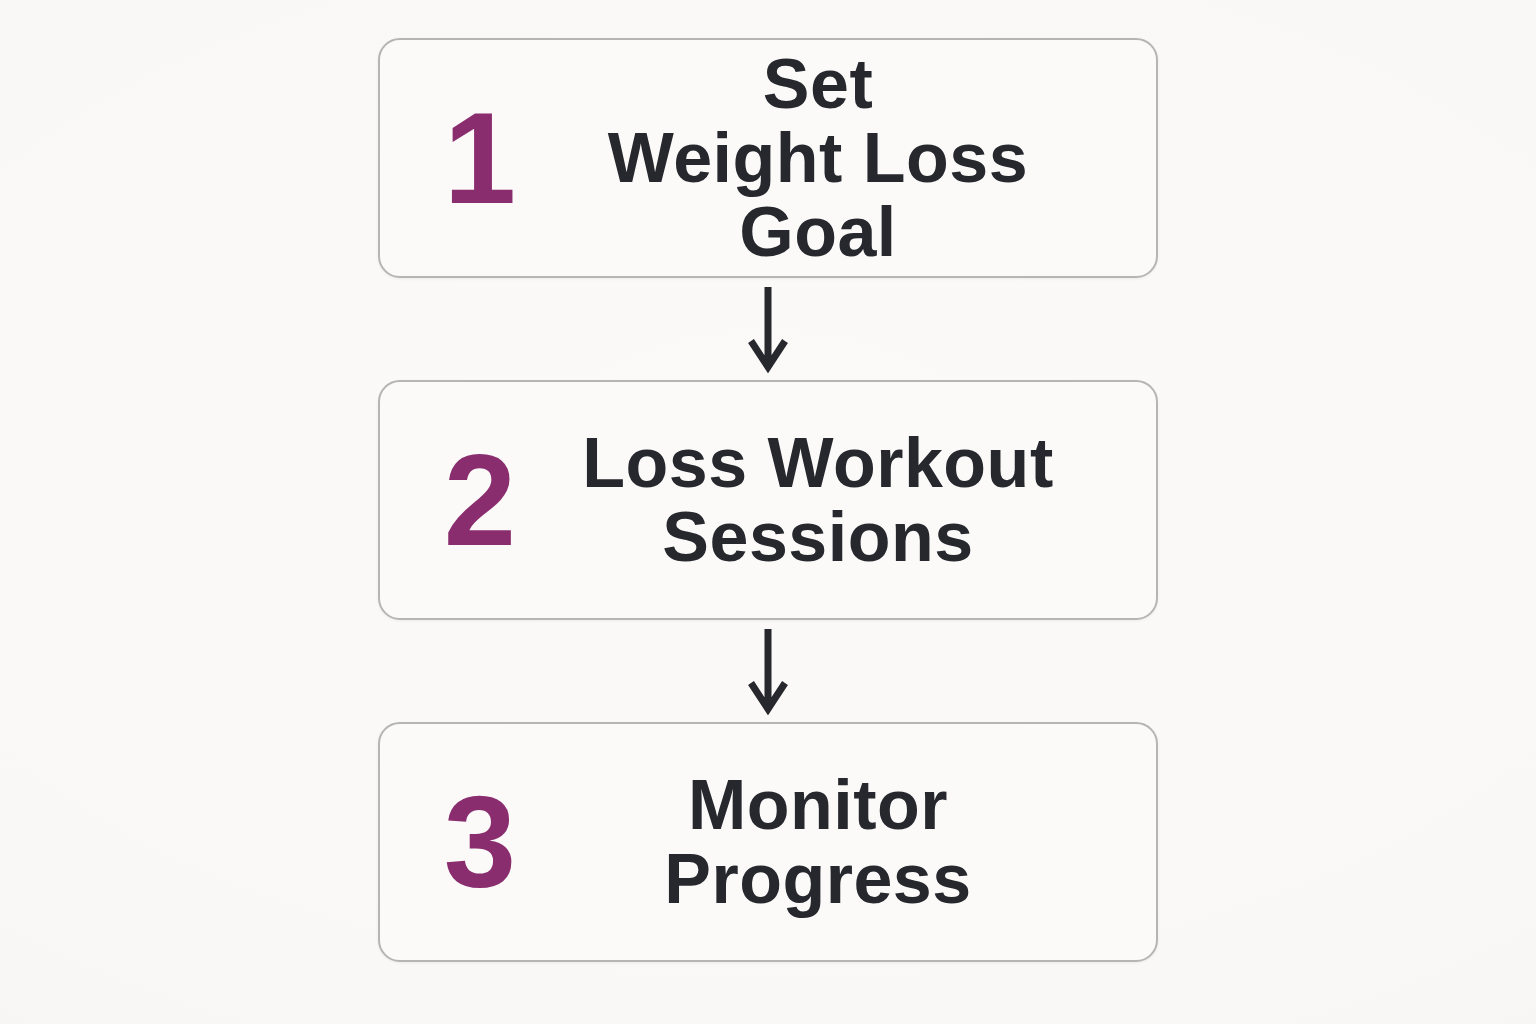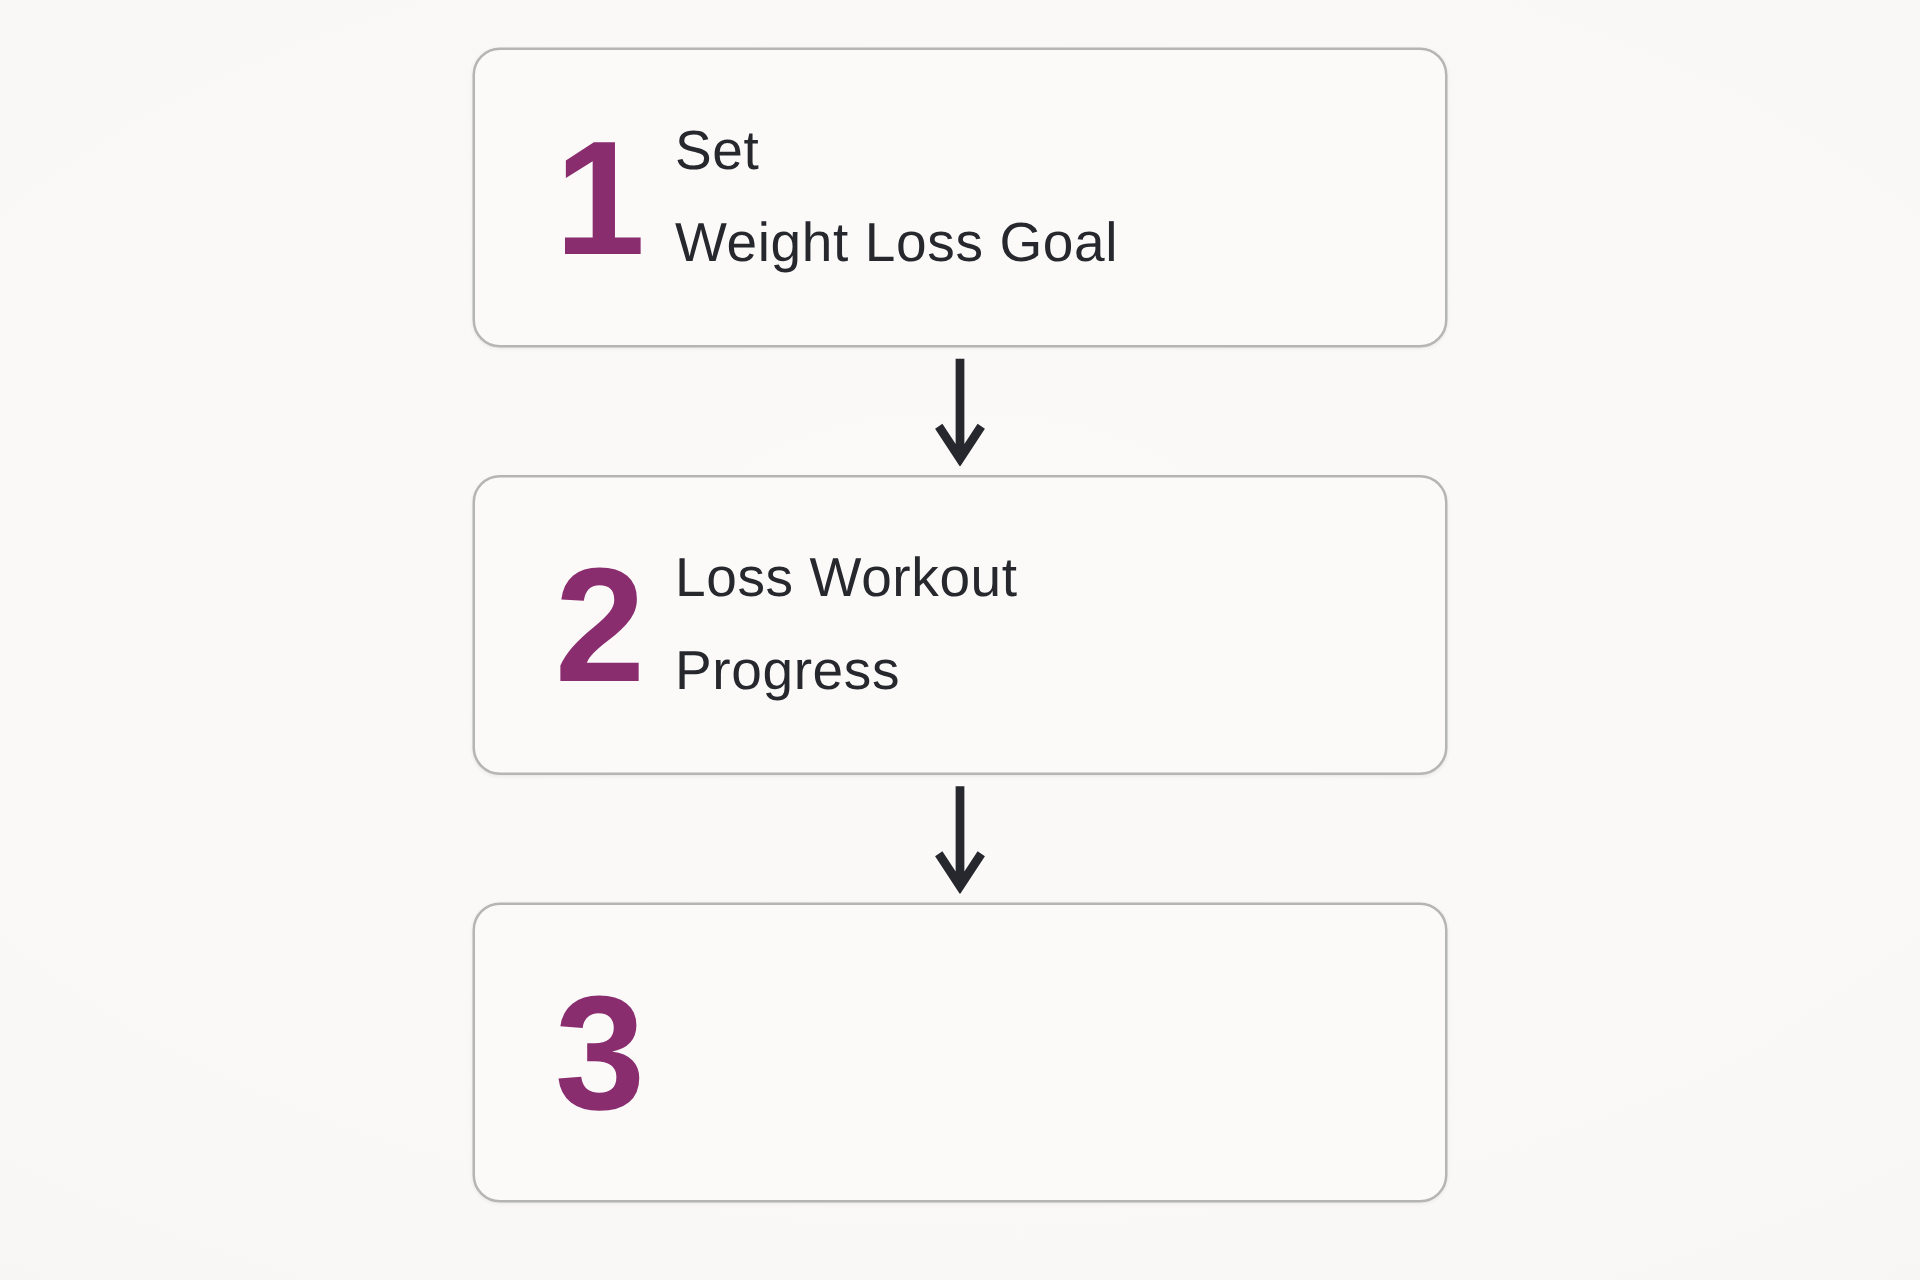--- a/index.html
+++ b/index.html
@@ -48,22 +48,23 @@
     width: 120px;
     flex: 0 0 120px;
     text-align: center;
     font-size: 130px;
     font-weight: 700;
     color: var(--accent);
     line-height: 1;
   }
   .step-title {
     flex: 1;
-    font-size: 44px;
-    font-weight: 400;
+    text-align: center;
+    font-size: 70px;
+    font-weight: 700;
     color: var(--ink);
     line-height: 74px;
     letter-spacing: 0.5px;
   }
   .arrow {
     height: 102px;
     display: flex;
     align-items: center;
     justify-content: center;
   }
@@ -86,28 +87,32 @@
     <div class="arrow">
       <svg width="44" height="88" viewBox="0 0 44 88" aria-hidden="true">
         <path d="M22 2 V80 M5 56 L22 82 L39 56" fill="none" stroke="#26282e" stroke-width="7" stroke-linecap="butt" stroke-linejoin="miter"></path>
       </svg>
     </div>
 
     <div class="step-box">
       <div class="step-number">2</div>
       <div class="step-title">
         <div>Loss Workout</div>
-        <div>Progress</div>
+        <div>Sessions</div>
       </div>
     </div>
 
     <div class="arrow">
       <svg width="44" height="88" viewBox="0 0 44 88" aria-hidden="true">
         <path d="M22 2 V80 M5 56 L22 82 L39 56" fill="none" stroke="#26282e" stroke-width="7" stroke-linecap="butt" stroke-linejoin="miter"></path>
       </svg>
     </div>
 
     <div class="step-box">
       <div class="step-number">3</div>
+      <div class="step-title">
+        <div>Monitor</div>
+        <div>Progress</div>
+      </div>
     </div>
 
   </div>
 </div>
 
 </body></html>

